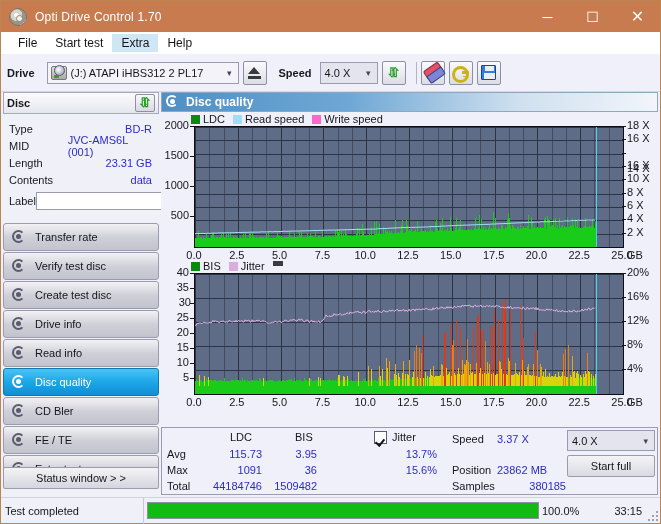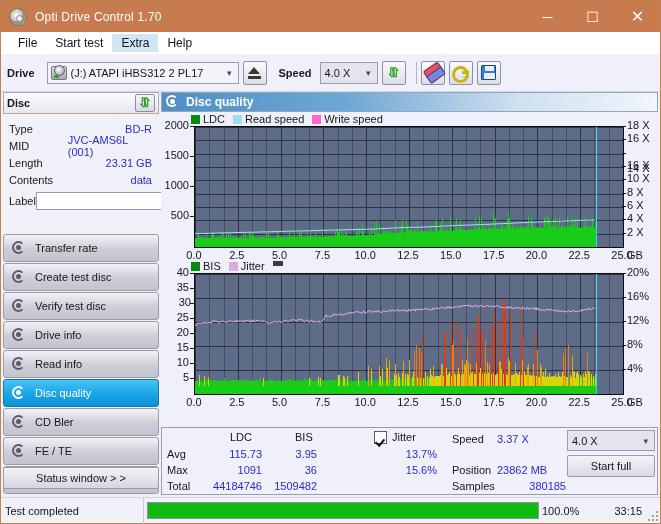--- a/index.html
+++ b/index.html
@@ -144,21 +144,21 @@
     width:22px;height:21px;background:linear-gradient(#f8f8fa,#dcdce6);
     border:1px solid #8e8ea4;border-radius:2px;display:flex;align-items:center;justify-content:center;
   }
   .cd-glyph{
     width:15px;height:15px;border-radius:50%;
     background:radial-gradient(circle at 45% 42%, #fff 0 12%, #e2e08a 14% 40%, #c9c663 42% 70%, #f2f0b4 72% 100%);
     border:1px solid #8a8850;position:relative;
   }
   .cd-glyph:after{content:"";position:absolute;left:5px;top:5px;width:5px;height:5px;border-radius:50%;background:#f7f6d6;border:1px solid #8a8850;}
 
-  .nav { margin-top:19px; }
+  .nav { margin-top:8px; }
   .nav-btn {
     height:28px; margin-bottom:1px;
     background:linear-gradient(#f2f2f5,#cfcfd8 52%,#c3c3ce);
     border:1px solid #9b9bad; border-radius:3px;
     display:flex; align-items:center; padding-left:7px;
     font-size:11px; color:#15151c;
   }
   .nav-btn.active {
     background:linear-gradient(#49c3f5,#1fa8e8 48%,#0e8fd4);
     border:1px solid #1278ad; color:#ffffff;
@@ -366,28 +366,28 @@
               <span class="ring"></span>
               <span class="dot"></span>
             </span>
           <span>Transfer rate</span>
         </div>
         <div class="nav-btn">
           <span class="nav-ico">
               <span class="ring"></span>
               <span class="dot"></span>
             </span>
-          <span>Create test disc</span>
+          <span>Verify test disc</span>
         </div>
         <div class="nav-btn">
           <span class="nav-ico">
               <span class="ring"></span>
               <span class="dot"></span>
             </span>
-          <span>Verify test disc</span>
+          <span>Create test disc</span>
         </div>
         <div class="nav-btn">
           <span class="nav-ico">
               <span class="ring"></span>
               <span class="dot"></span>
             </span>
           <span>Drive info</span>
         </div>
         <div class="nav-btn">
           <span class="nav-ico">

